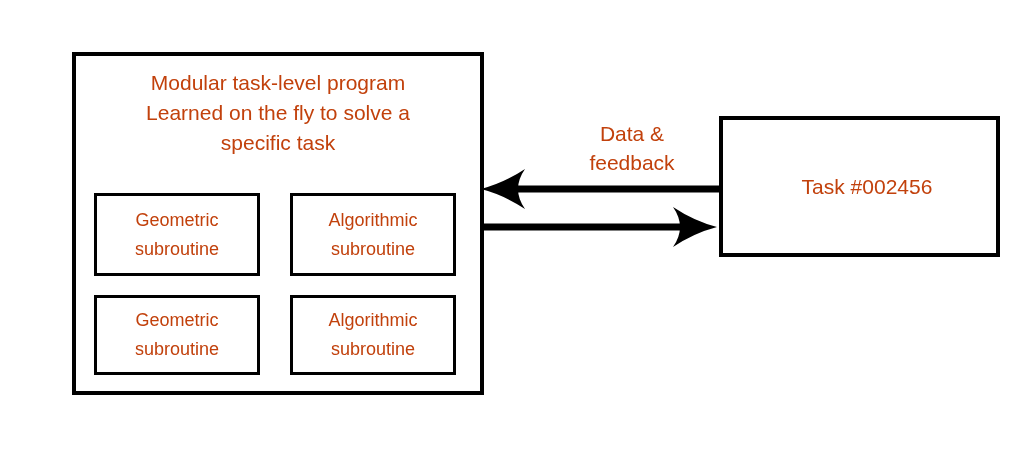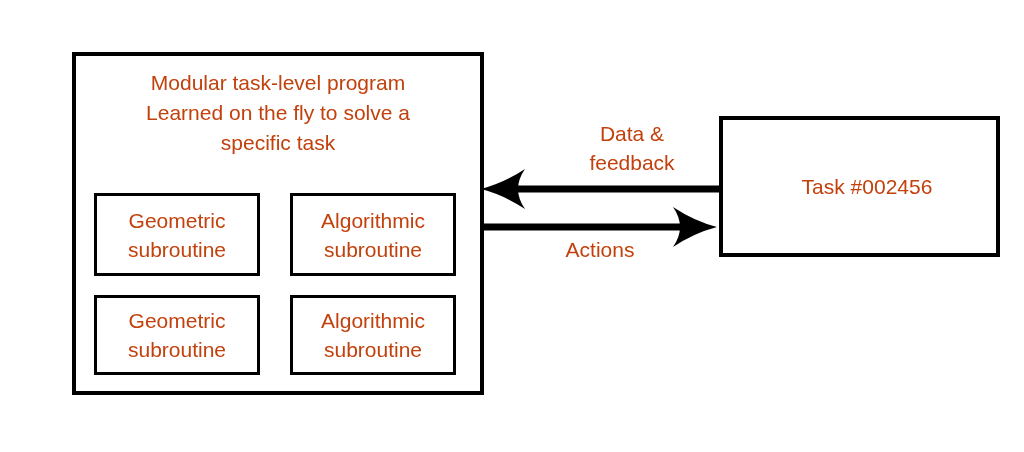--- a/index.html
+++ b/index.html
@@ -29,21 +29,21 @@
   }
   .subroutine-box {
     position: absolute;
     width: 166px;
     border: 3px solid #000000;
     box-sizing: border-box;
     display: flex;
     align-items: center;
     justify-content: center;
     text-align: center;
-    font-size: 21px;
+    font-size: 18px;
     line-height: 29px;
     white-space: pre-line;
     background: #ffffff;
   }
   .sub-a { left: 18px;  top: 137px; height: 83px; }
   .sub-b { left: 214px; top: 137px; height: 83px; }
   .sub-c { left: 18px;  top: 239px; height: 80px; }
   .sub-d { left: 214px; top: 239px; height: 80px; }
   .task-box {
     left: 687px; top: 116px;
@@ -109,15 +109,14 @@
 
     <g>
       <line x1="452" y1="227" x2="662" y2="227" stroke="#000000" stroke-width="7"></line>
       <path d="M 685 227 Q 662 221 641 207 Q 655 227 641 247 Q 662 233 685 227 Z" fill="#000000"></path>
     </g>
   </svg>
 
   <div class="arrow-label label-data-feedback">Data &amp;
 feedback</div>
 
-  <div class="arrow-label label-actions">Actions</div>
 
 </div>
 
 </body></html>

